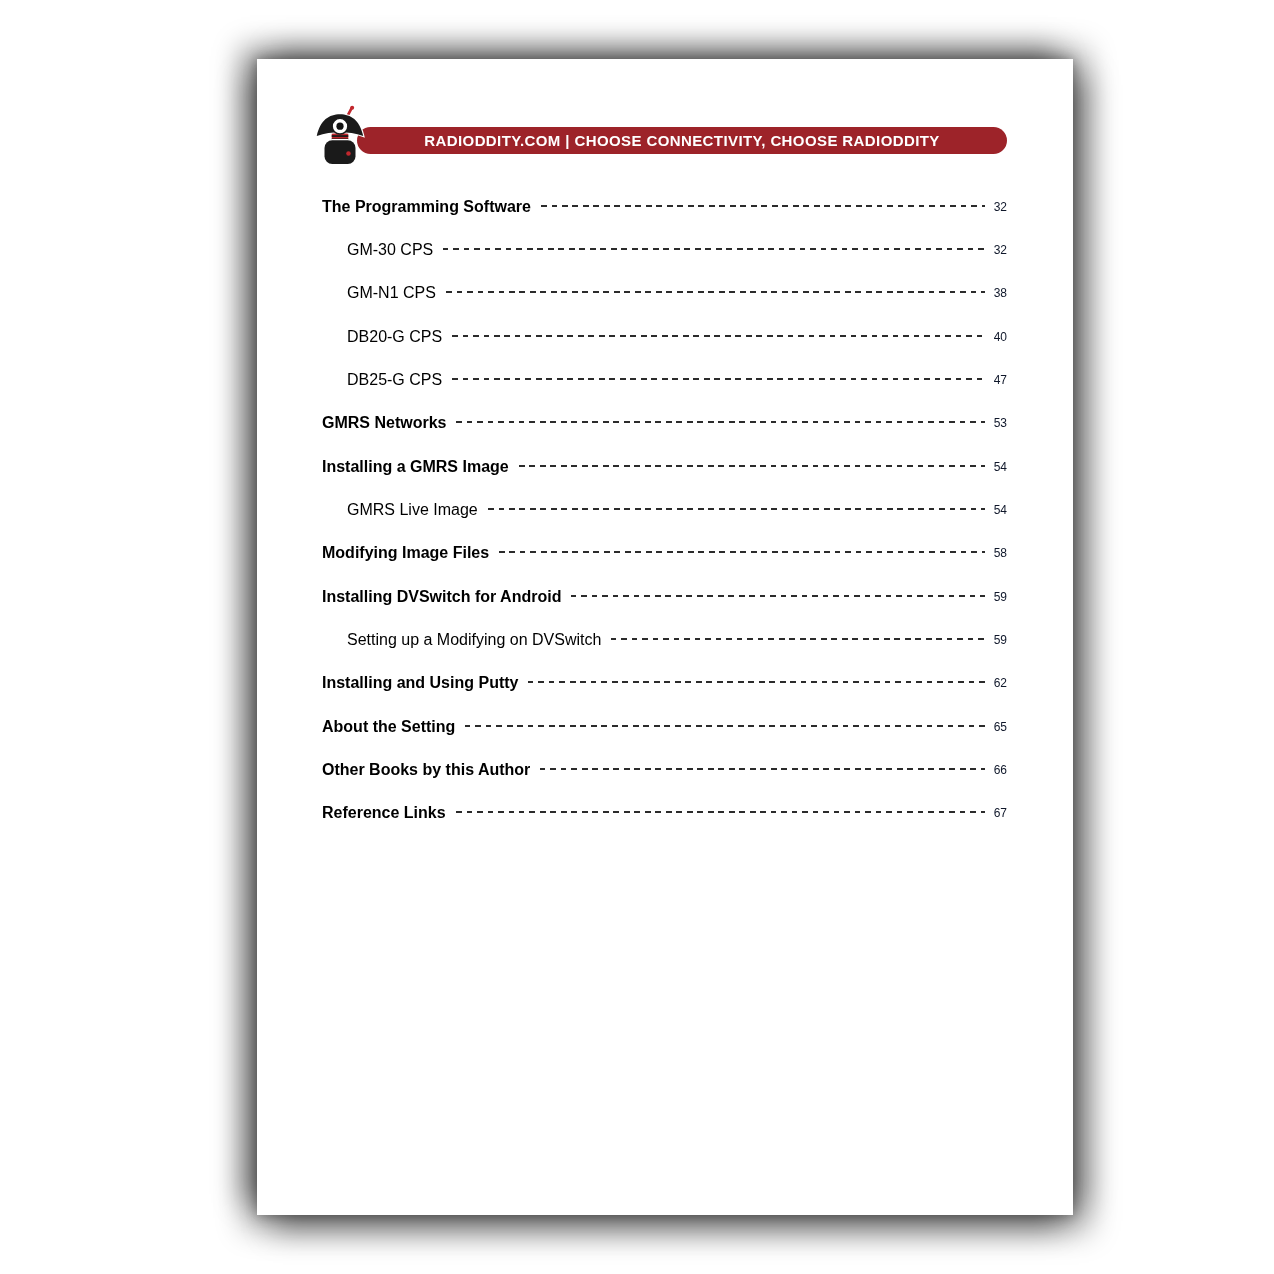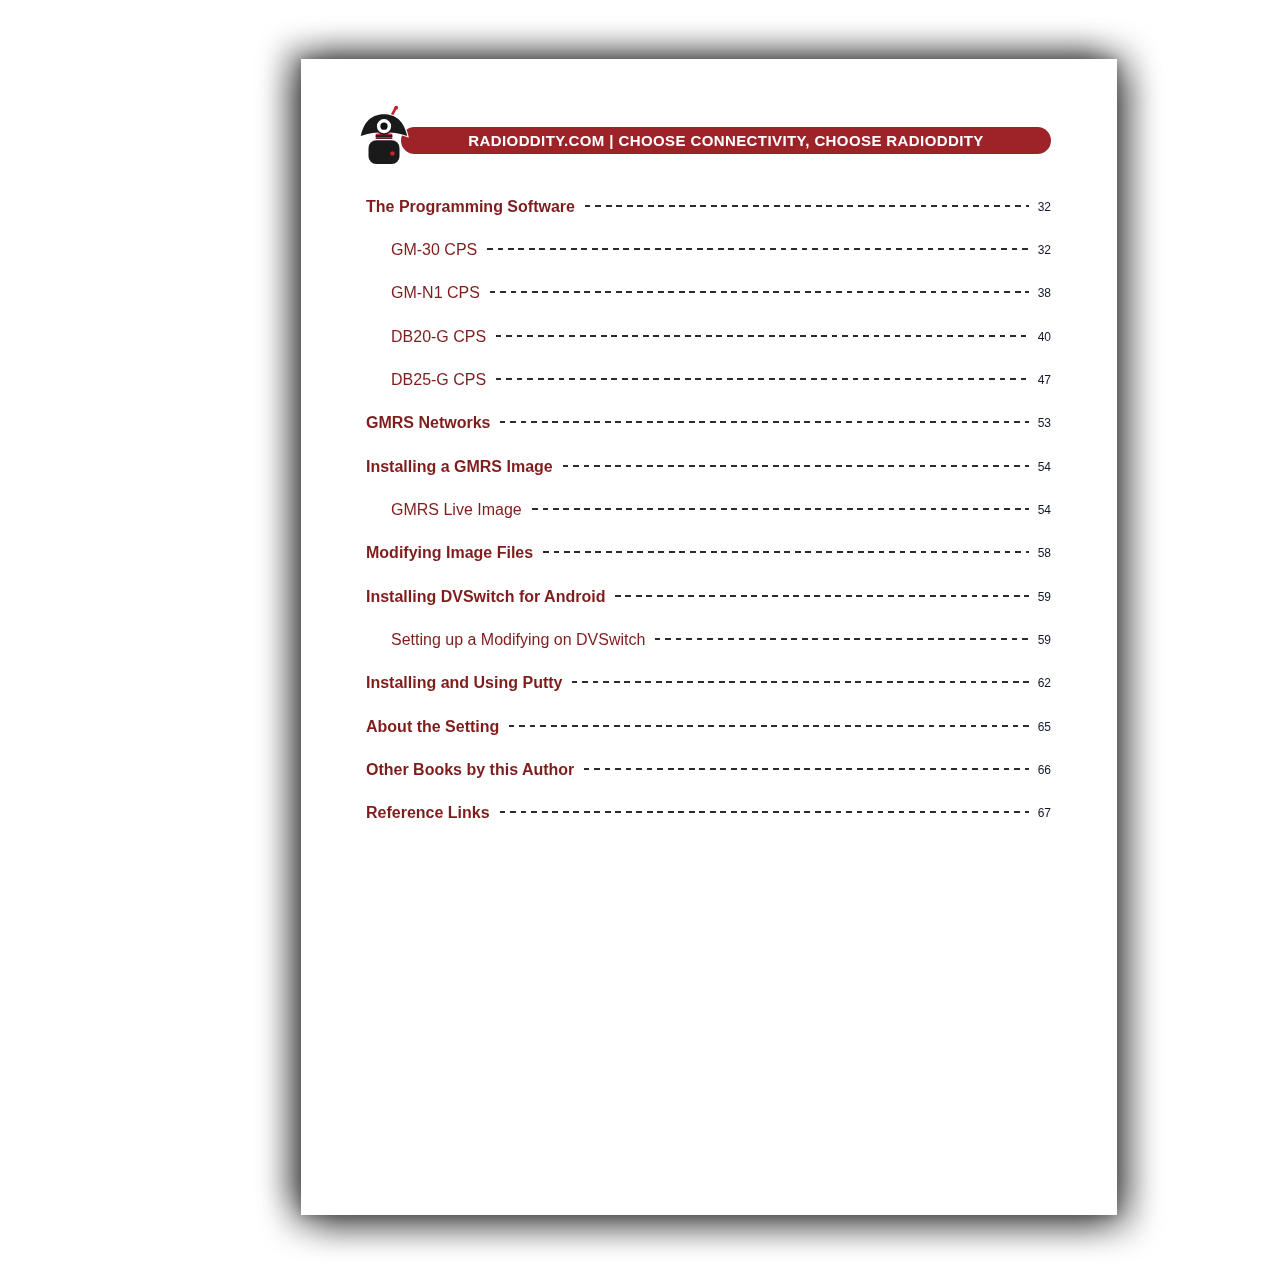--- a/index.html
+++ b/index.html
@@ -24,21 +24,20 @@
     top: 59px;
     width: 816px;
     height: 1156px;
     background: #ffffff;
     box-shadow:
       -16px -12px 26px rgba(0,0,0,0.40),
        16px  16px 28px rgba(0,0,0,0.38),
       -14px  16px 26px rgba(0,0,0,0.28),
        16px -12px 26px rgba(0,0,0,0.26),
         0     0  12px rgba(0,0,0,0.30);
-    margin-left: 44px;
   }
   
   .masthead {
     position: absolute;
     left: 0; top: 0; right: 0;
     height: 130px;
   }
   .banner {
     position: absolute;
     left: 100px;
@@ -75,21 +74,21 @@
     top: 126px;
   }
   .toc-row {
     display: flex;
     align-items: center;
     height: 43.35px;
   }
   .toc-row.sub { padding-left: 25px; align-items: center; }
   .toc-label {
     font-size: 16px;
-    color: #7f1d1d;
+    color: #000000;
     white-space: nowrap;
   }
   .toc-row.bold .toc-label { font-weight: 700; }
   .leader {
     flex: 1;
     height: 2px;
     margin: 0 9px 0 10px;
     position: relative;
     top: -1px;
     background: repeating-linear-gradient(90deg, #2b2b2b 0 5.5px, transparent 5.5px 10.5px);

